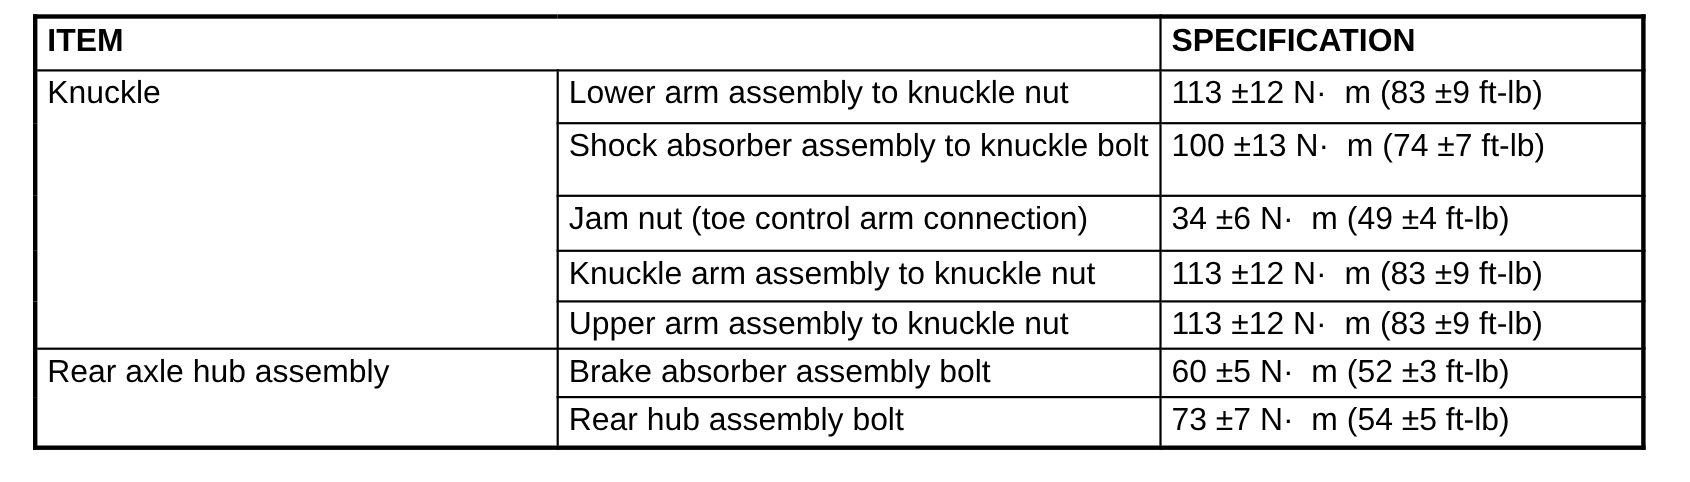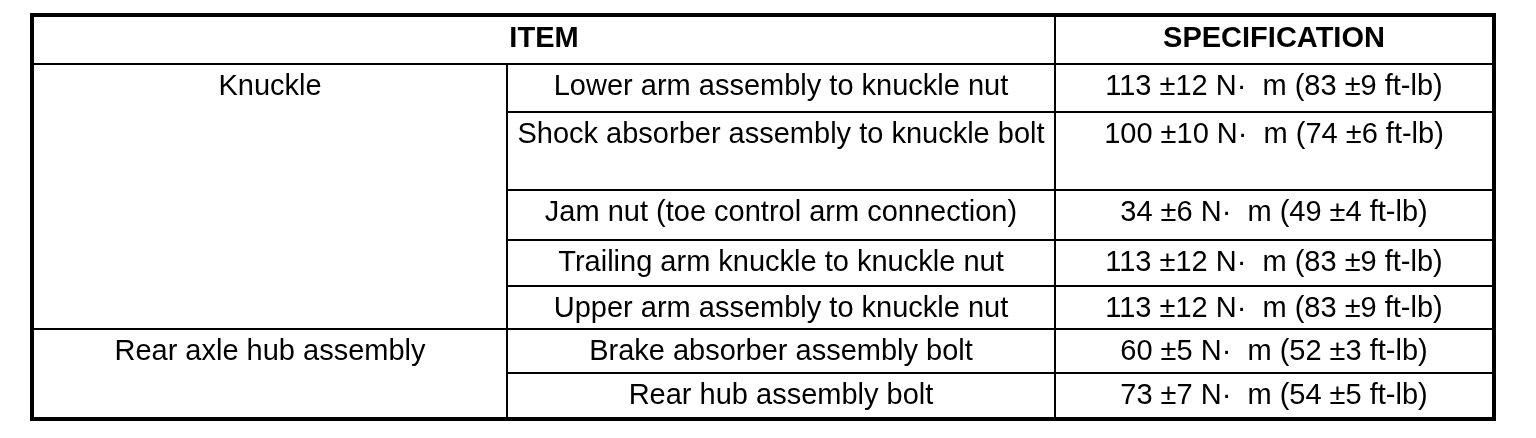--- a/index.html
+++ b/index.html
@@ -15,21 +15,20 @@
     font-family: "Liberation Sans", sans-serif;
     color: #000000;
   }
   table.spec-table {
     position: absolute;
     left: 30px;
     top: 13px;
     border-collapse: collapse;
     table-layout: fixed;
     border: 4px solid #000000;
-    text-align: center;
   }
   table.spec-table td {
     border: 2px solid #000000;
     vertical-align: top;
     padding: 4px 9px;
     font-size: 29px;
     line-height: 1.15;
     color: #000000;
     white-space: pre-wrap;
     overflow: hidden;
@@ -53,32 +52,32 @@
         <td class="hdr" colspan="2">ITEM</td>
         <td class="hdr">SPECIFICATION</td>
       </tr>
 
       <tr style="height:48px">
         <td rowspan="5">Knuckle</td>
         <td>Lower arm assembly to knuckle nut</td>
         <td>113 ±12 N·  m (83 ±9 ft-lb)</td>
       </tr>
 
-      <tr style="height:78px">
+      <tr style="height:66px">
         <td>Shock absorber assembly to knuckle bolt</td>
-        <td>100 ±10 N·  m (74 ±6 ft-lb)</td>
+        <td>100 ±13 N·  m (74 ±7 ft-lb)</td>
       </tr>
 
       <tr style="height:50px">
         <td>Jam nut (toe control arm connection)</td>
         <td>34 ±6 N·  m (49 ±4 ft-lb)</td>
       </tr>
 
       <tr style="height:46px">
-        <td>Trailing arm knuckle to knuckle nut</td>
+        <td>Knuckle arm assembly to knuckle nut</td>
         <td>113 ±12 N·  m (83 ±9 ft-lb)</td>
       </tr>
 
       <tr style="height:32px">
         <td>Upper arm assembly to knuckle nut</td>
         <td>113 ±12 N·  m (83 ±9 ft-lb)</td>
       </tr>
 
       <tr style="height:34px">
         <td rowspan="2">Rear axle hub assembly</td>

